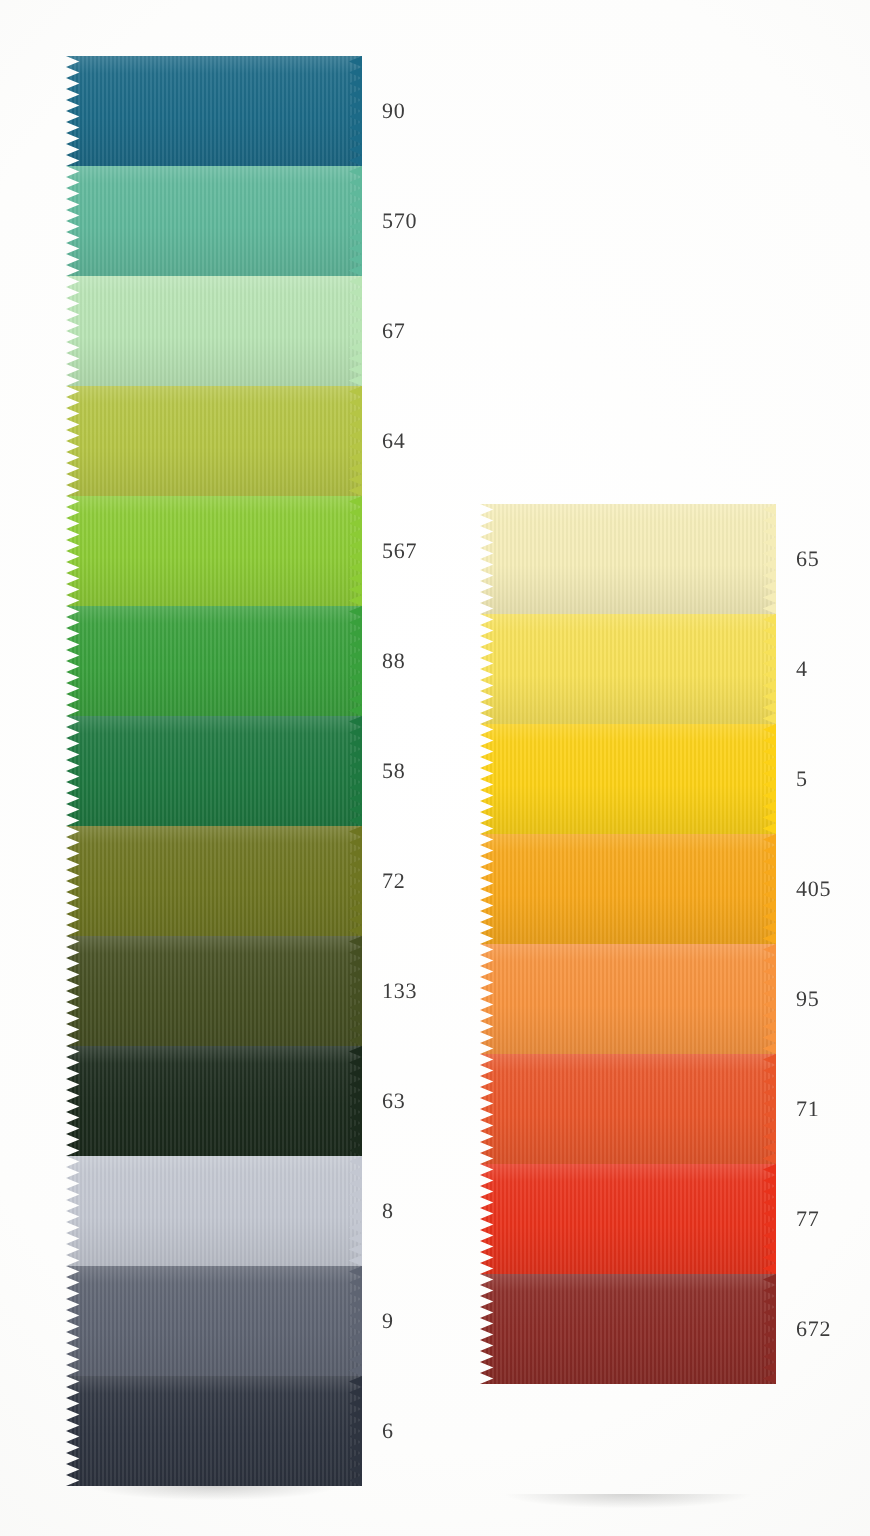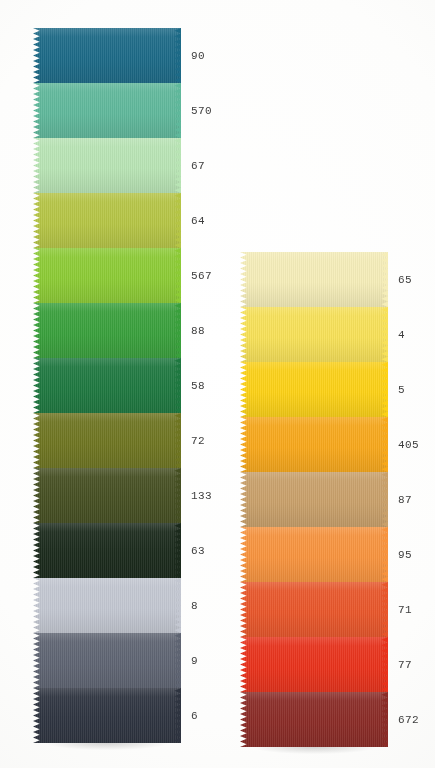--- a/index.html
+++ b/index.html
@@ -93,21 +93,21 @@
   
   .code-label {
     position: absolute;
     left: 158px;
     top: 50%;
     transform: translateY(-50%);
     font-size: 11px;
     letter-spacing: 0.4px;
     color: #3d3d3d;
     white-space: nowrap;
-    font-family: Liberation Mono, monospace;
+    font-family: Liberation Serif, serif;
   }
 
   
   .stack-shadow {
     position: absolute;
     left: 2px;
     width: 144px;
     height: 10px;
     background: radial-gradient(ellipse 60% 100% at 50% 0%, rgba(0,0,0,0.16), rgba(0,0,0,0) 72%);
     pointer-events: none;
@@ -218,26 +218,20 @@
         </div>
         <div class="code-label">5</div>
       </div>
       <div class="ribbon-row">
         <div class="ribbon" style="background: rgb(247, 168, 27);">
           <div class="ribbon-inner"></div>
         </div>
         <div class="code-label">405</div>
       </div>
       <div class="ribbon-row">
-        <div class="ribbon" style="background: rgb(201, 160, 106);">
-          <div class="ribbon-inner"></div>
-        </div>
-        <div class="code-label">87</div>
-      </div>
-      <div class="ribbon-row">
         <div class="ribbon" style="background: rgb(247, 147, 62);">
           <div class="ribbon-inner"></div>
         </div>
         <div class="code-label">95</div>
       </div>
       <div class="ribbon-row">
         <div class="ribbon" style="background: rgb(232, 86, 42);">
           <div class="ribbon-inner"></div>
         </div>
         <div class="code-label">71</div>

